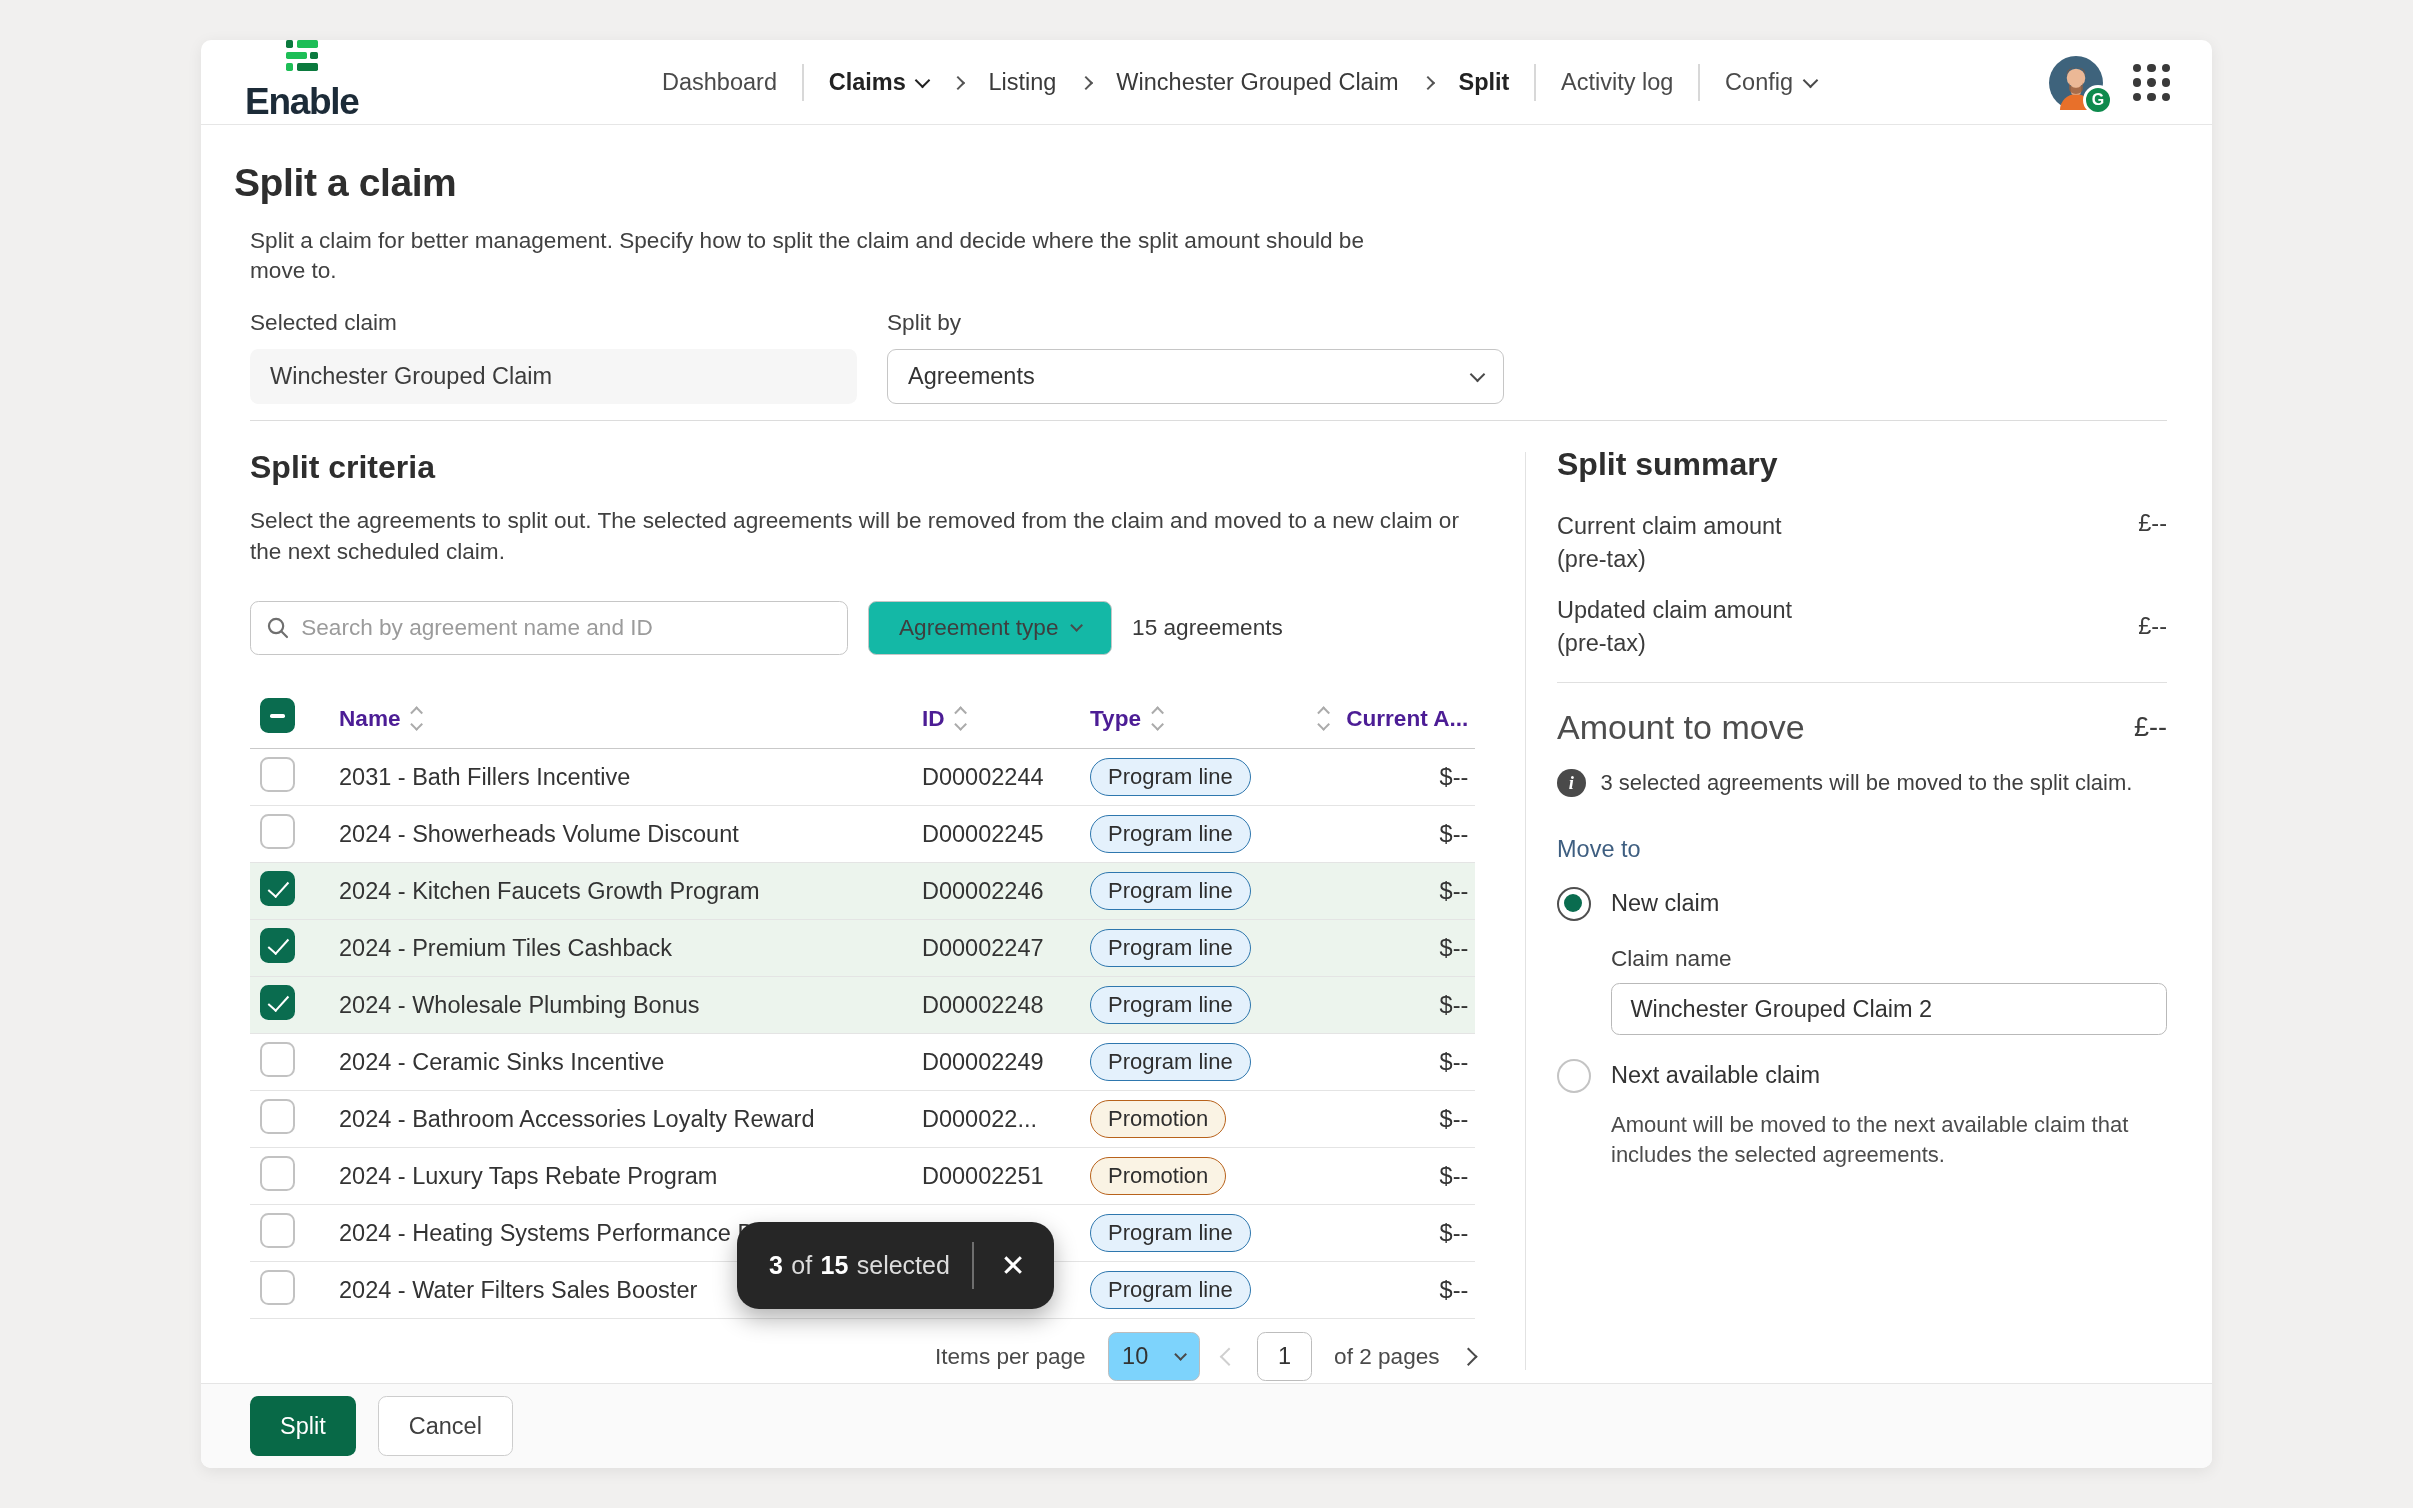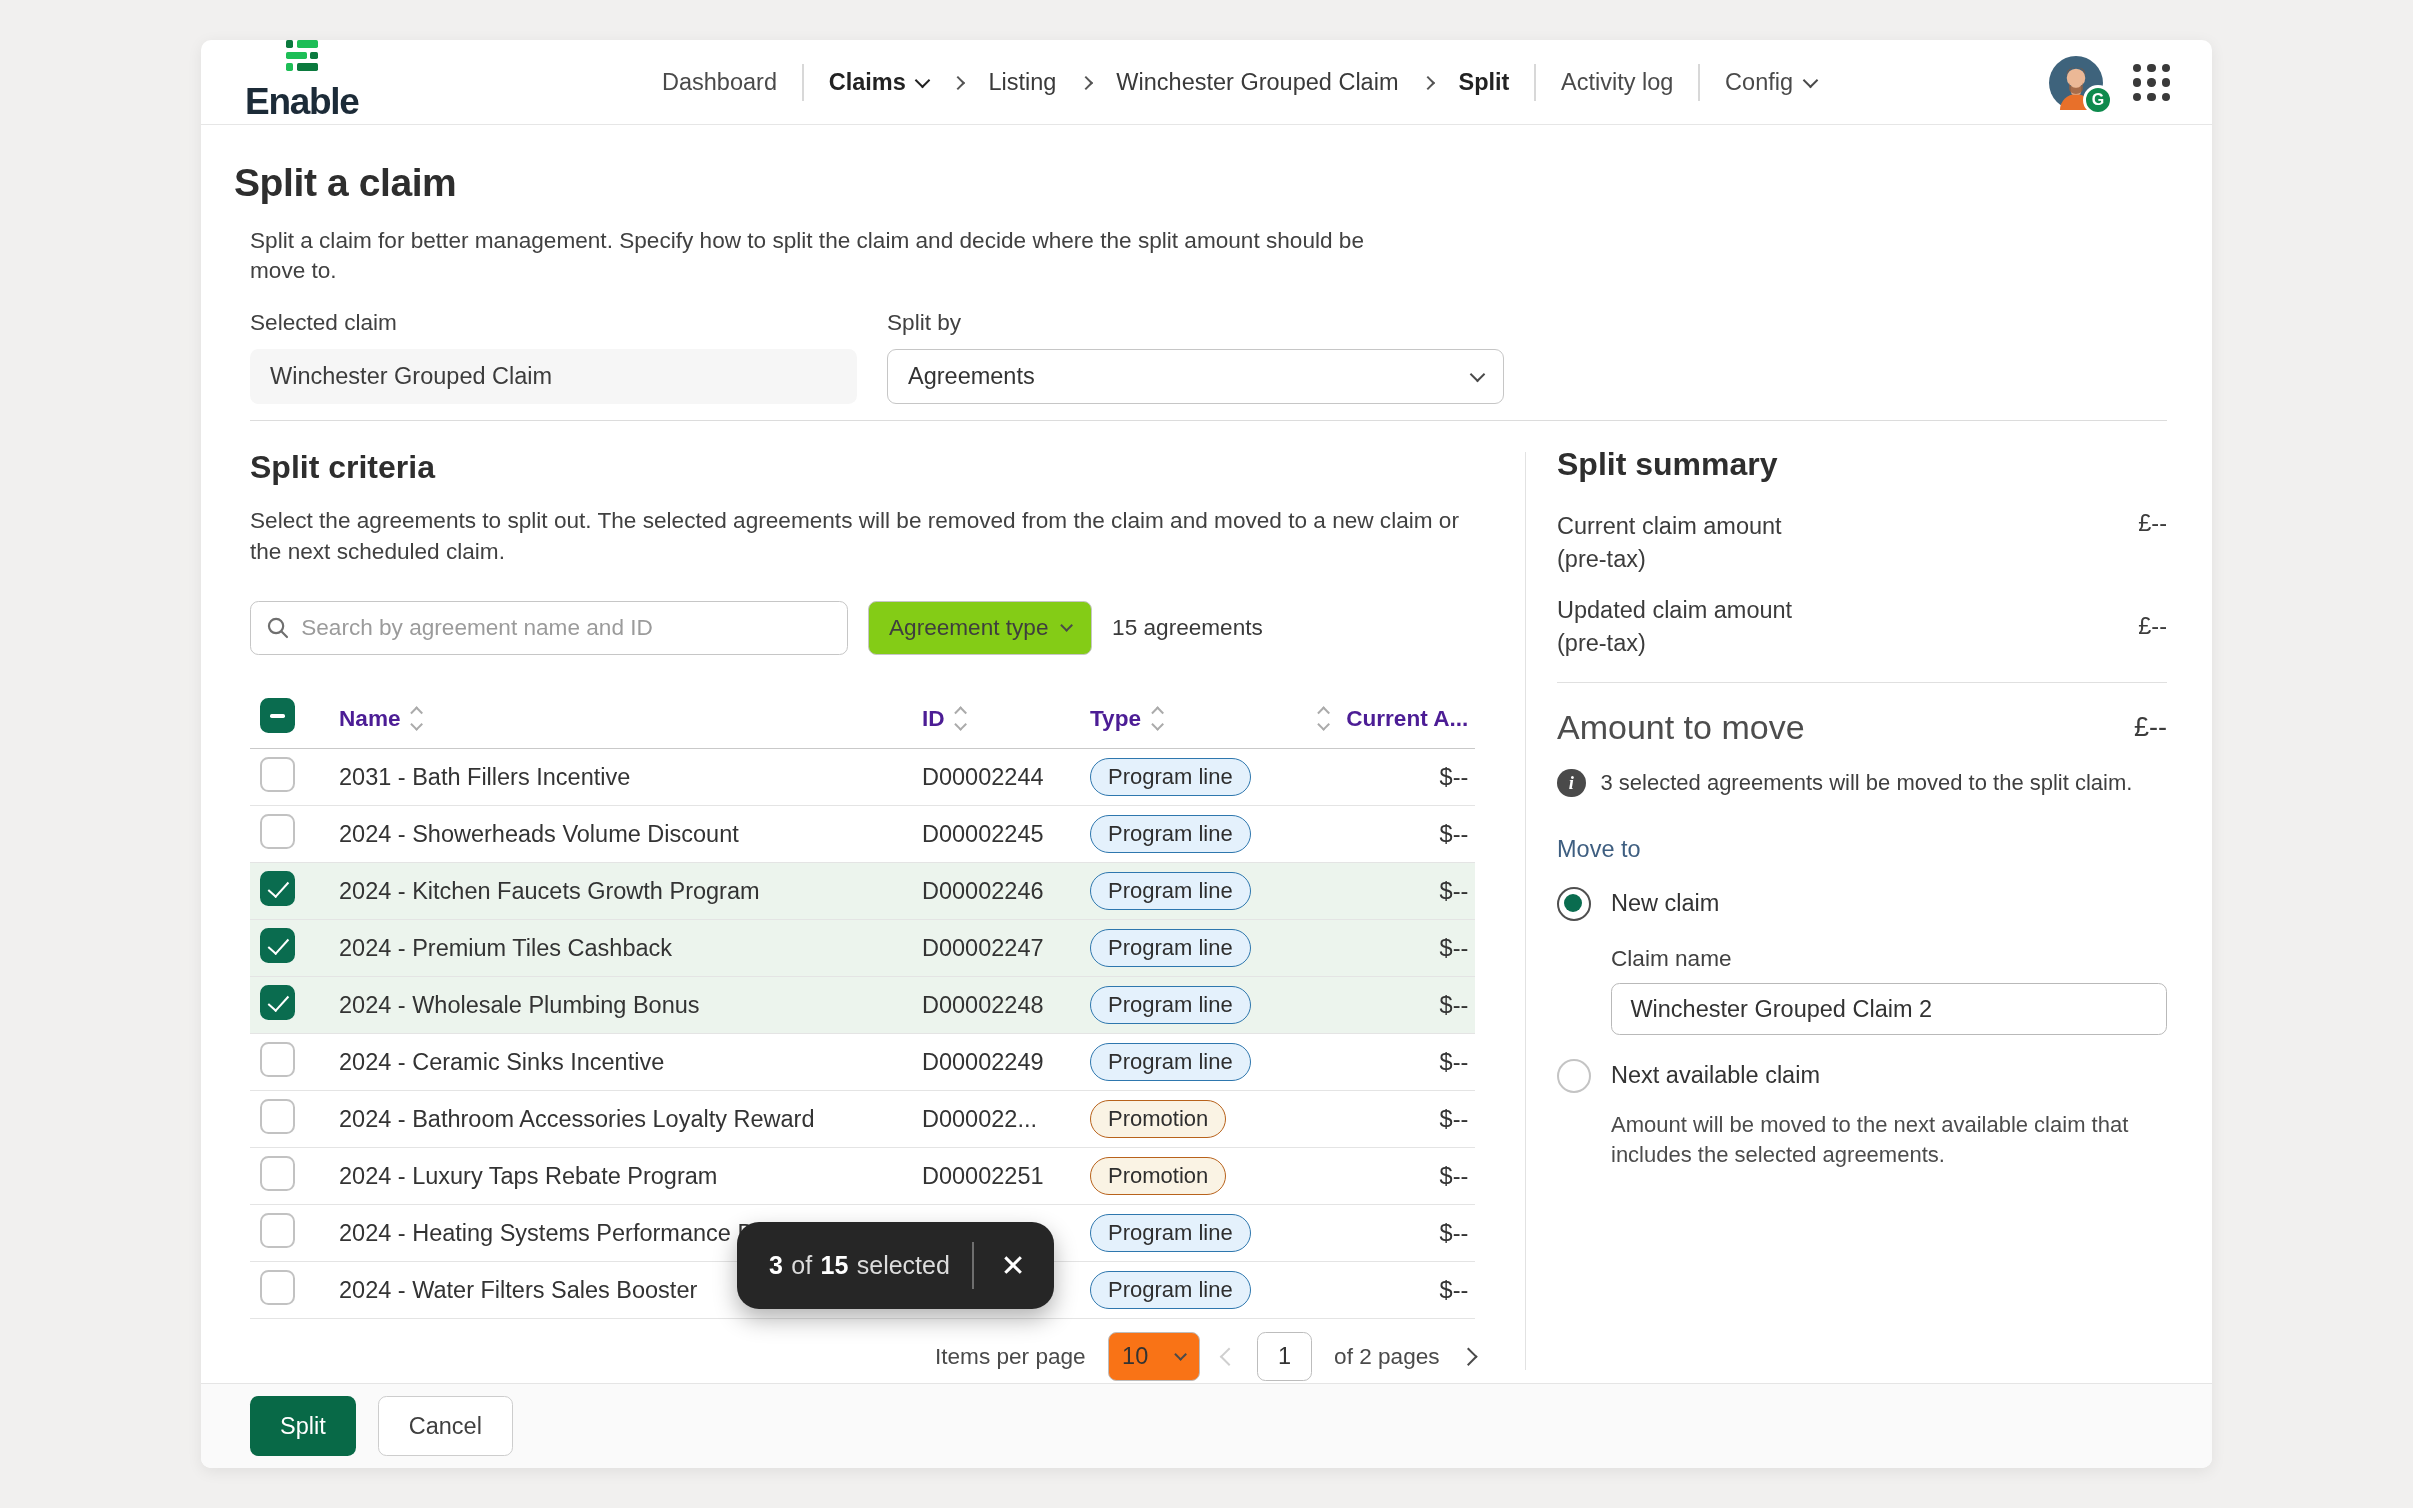--- a/index.html
+++ b/index.html
@@ -48,21 +48,21 @@
   .hdivider { position:absolute; left:49px; top:380px; width:1917px; height:0.8px; background:#DCDCDC; }
   .vdivider { position:absolute; left:1324px; top:412px; width:0.8px; height:918px; background:#E2E2E2; }
   
   .criteria { position:absolute; left:49px; top:409px; width:1225px; }
   .section-title { font-size:32px; font-weight:700; color:#2E2E2E; }
   .criteria-desc { margin-top:20px; max-width:1230px; font-size:22.6px; line-height:1.35; color:#414141; }
   .toolbar { margin-top:34px; display:flex; align-items:center; gap:20px; }
   .search { width:598px; height:54px; border:1.7px solid #C6C6C6; border-radius:8.4px; display:flex; align-items:center; padding:0 15px; gap:11.7px; background:#fff; }
   .search input { border:none; outline:none; flex:1; font-size:22.6px; color:#333; font-family:"Liberation Sans", sans-serif; background:transparent; }
   .search input::placeholder { color:#9B9B9B; }
-  .filter-btn { height:54px; border:1.7px solid #C6C6C6; border-radius:8.4px; background:#84cc16; display:flex; align-items:center; gap:13.4px; padding:0 20px; font-size:22.6px; color:#3E3E3E; cursor:pointer; }
+  .filter-btn { height:54px; border:1.7px solid #C6C6C6; border-radius:8.4px; background:#14b8a6; display:flex; align-items:center; gap:13.4px; padding:0 30px; font-size:22.6px; color:#3E3E3E; cursor:pointer; }
   .filter-btn .chev { width:9.2px; height:9.2px; border-width:0 2.1px 2.1px 0; color:#4A4A4A; }
   .count { font-size:22.6px; color:#3A3A3A; }
   
   .table { margin-top:34px; width:1225px; }
   .thead, .trow { display:grid; grid-template-columns:89px 1fr 168px 205px 180px; align-items:center; }
   .thead { height:60px; border-bottom:1.7px solid #C9C9C9; font-size:22.6px; font-weight:700; color:#4c1d95; }
   .trow { height:57px; border-bottom:0.8px solid #E4E4E4; font-size:23.5px; color:#333; }
   .trow.sel { background:#ECF4ED; }
   .cell.c-check { padding-left:10px; }
   .cell.c-amt { text-align:right; padding-right:6.7px; }
@@ -75,21 +75,21 @@
   .cb { position:relative; width:35px; height:35px; border:2.1px solid #C2C2C2; border-radius:8.4px; background:#fff; display:inline-block; cursor:pointer; }
   .cb.on { background:#0A6C4F; border-color:#0A6C4F; }
   .cb.on::after { content:''; position:absolute; left:11px; top:4.2px; width:9.2px; height:17.6px; border:solid #fff; border-width:0 2.9px 2.9px 0; transform:rotate(42deg); }
   .cb.ind { background:#0A6C4F; border-color:#0A6C4F; }
   .cb.ind::after { content:''; position:absolute; left:8.4px; top:14.2px; width:15px; height:4.2px; background:#fff; border-radius:1.7px; }
   .badge { display:inline-block; padding:5px 17px; border-radius:837px; font-size:22px; color:#2E2E2E; white-space:nowrap; }
   .badge.blue { background:#E4F1FC; border:1.7px solid #2E77AE; }
   .badge.orange { background:#FAF3E4; border:1.7px solid #B8621B; }
   
   .pagination { margin-top:13.4px; display:flex; align-items:center; justify-content:flex-end; gap:22px; font-size:22.6px; color:#4A4A4A; }
-  .pp-select { width:92px; height:49px; border:1.7px solid #BDBDBD; border-radius:8.4px; display:flex; align-items:center; justify-content:space-between; padding:0 13.4px; font-size:23.5px; color:#333; cursor:pointer; background:#f97316; }
+  .pp-select { width:92px; height:49px; border:1.7px solid #BDBDBD; border-radius:8.4px; display:flex; align-items:center; justify-content:space-between; padding:0 13.4px; font-size:23.5px; color:#333; cursor:pointer; background:#7dd3fc; }
   .pp-select .chev { width:9.2px; height:9.2px; border-width:0 2.1px 2.1px 0; color:#4A4A4A; }
   .page-input { width:55px; height:49px; border:1.7px solid #BDBDBD; border-radius:8.4px; text-align:center; font-size:23.5px; color:#333; font-family:"Liberation Sans", sans-serif; outline:none; }
   .pg-chev { width:13.4px; height:13.4px; border-width:0 2.5px 2.5px 0; cursor:pointer; }
   .pg-prev { color:#CFCFCF; }
   .pg-next { color:#4A4A4A; }
   
   .summary { position:absolute; left:1356px; top:406px; width:610px; }
   .sum-row { display:flex; justify-content:space-between; align-items:flex-start; }
   .sum-row .lbl { width:277px; font-size:23.5px; line-height:1.4; color:#3C3C3C; }
   .sum-row .val { font-size:23.5px; color:#3C3C3C; }

